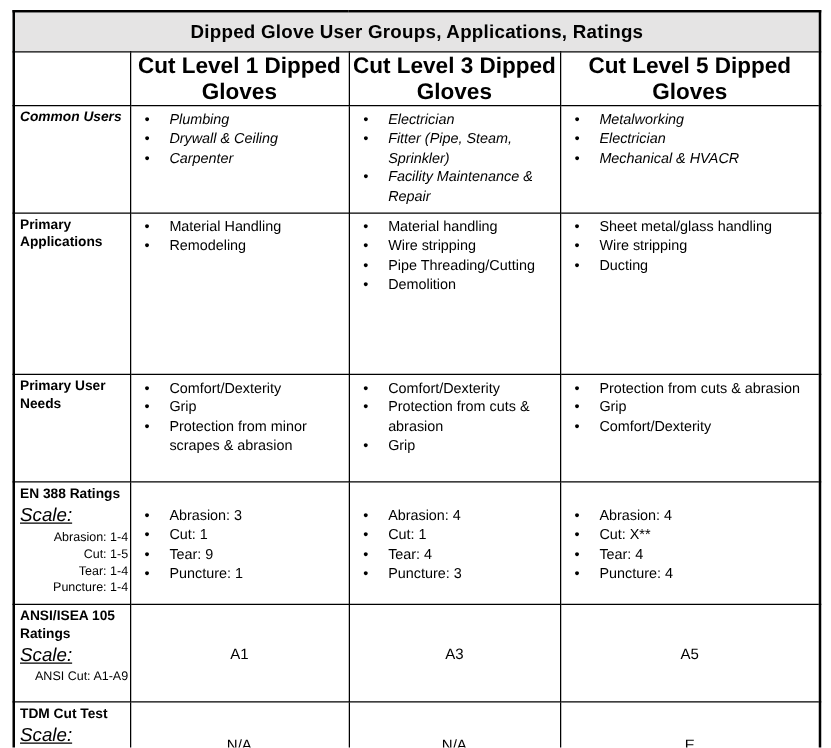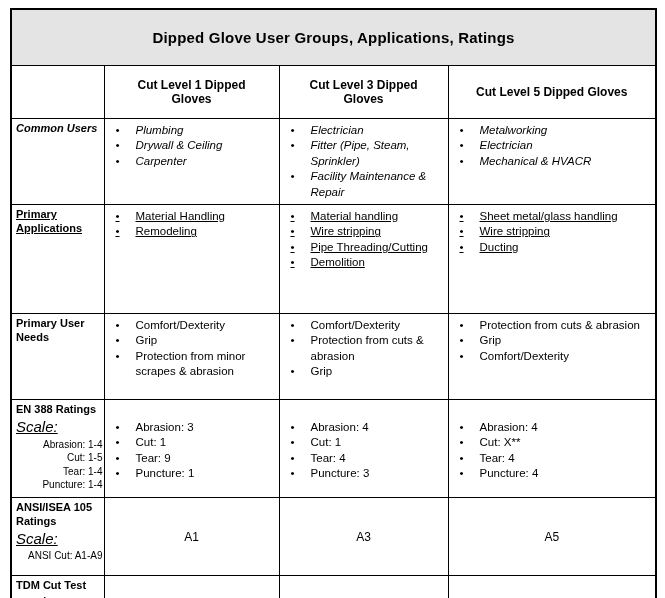--- a/index.html
+++ b/index.html
@@ -7,45 +7,45 @@
     width:665px; height:598px; overflow:hidden;
     font-family:"Liberation Sans", sans-serif; color:#000;
     -webkit-font-smoothing:antialiased;
   }
   .page { position:relative; width:665px; height:598px; background:#fff; }
   table.glove {
     position:absolute; left:10px; top:8px; width:645px;
     border-collapse:collapse; table-layout:fixed;
     border:2px solid #000;
   }
-  td { border:1.5px solid #000; vertical-align:top; padding:12px; overflow:hidden; }
+  td { border:1.5px solid #000; vertical-align:top; padding:0; overflow:hidden; }
   .title-cell {
     height:31px; text-align:center; vertical-align:middle;
     font-weight:bold; font-size:15px; letter-spacing:0.2px;
   }
   .head-cell {
     height:20px; text-align:center; vertical-align:middle;
-    font-weight:bold; font-size:12px;
+    font-weight:bold; font-size:18px;
   }
   .label-cell { padding:3px 1px 3px 4px; font-size:11px; font-weight:bold; line-height:1.25; }
   .row-label { font-size:11px; font-weight:bold; }
   .scale-label {
     font-size:15px; font-weight:normal; font-style:italic;
     text-decoration:underline; margin-top:1px;
   }
   .scale-lines { margin-top:1px; }
   .scale-line { font-size:10px; font-weight:normal; line-height:1.35;text-align:right; }
   .body-cell { padding:4px 3px 4px 0; font-size:11.5px; }
   .pad-deep { padding-top:20px; }
   .bullet-item { display:flex; line-height:1.34; }
   .bullet-marker { flex:0 0 31px; box-sizing:border-box; padding-left:11px; }
   .bullet-text { flex:1; }
   .center-cell { text-align:center; vertical-align:middle; font-size:12px; padding:0; }
   tr.r-users  { height:86px;font-style:italic; }
-  tr.r-apps   { height:109px;text-decoration:underline; }
+  tr.r-apps   { height:129px; }
   tr.r-needs  { height:86px; }
   tr.r-en388  { height:98px; }
   tr.r-ansi   { height:78px; }
   tr.r-tdm    { height:70px; }
 </style>
 </head>
 <body style="color: rgb(0, 0, 0);">
 
 <div class="page">
   <table class="glove">

